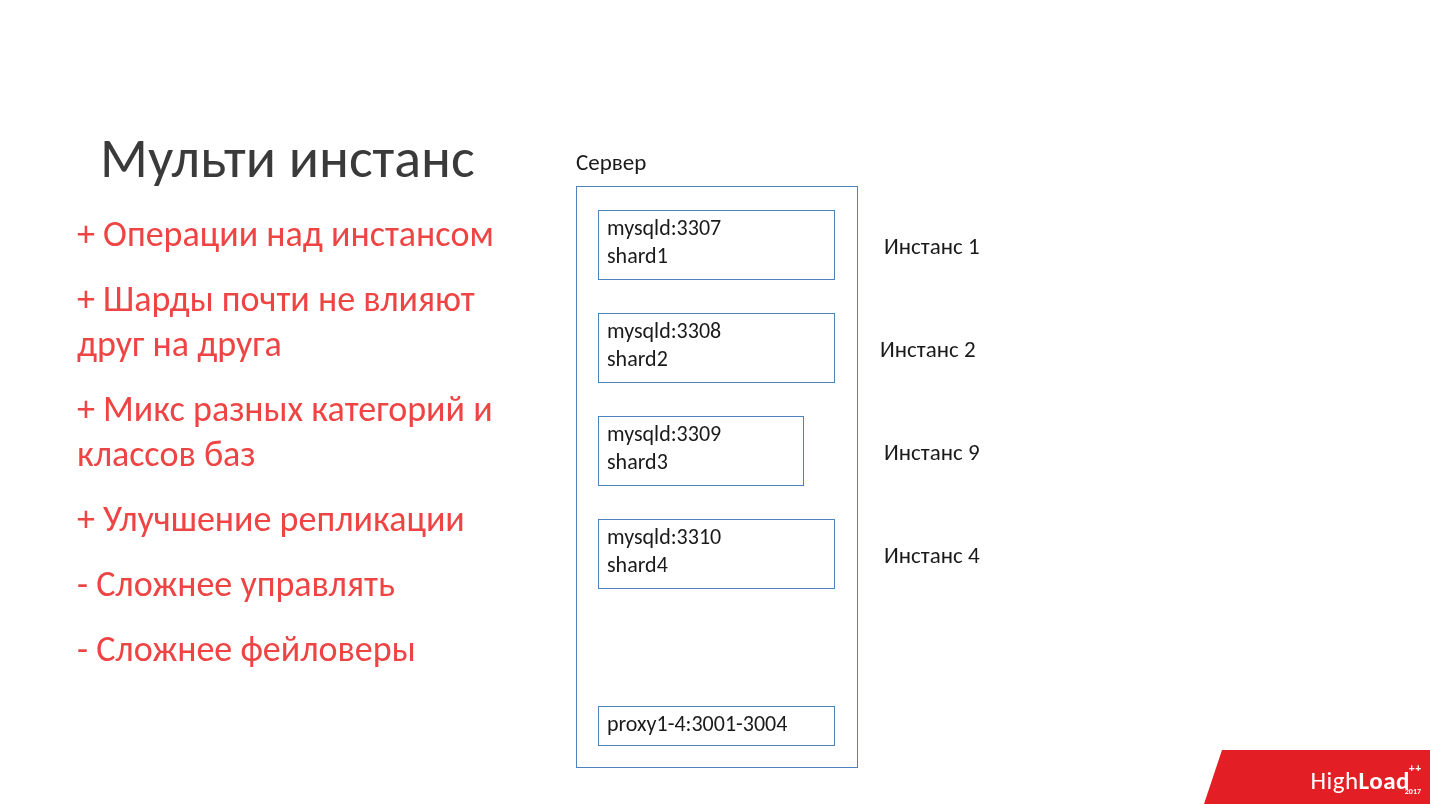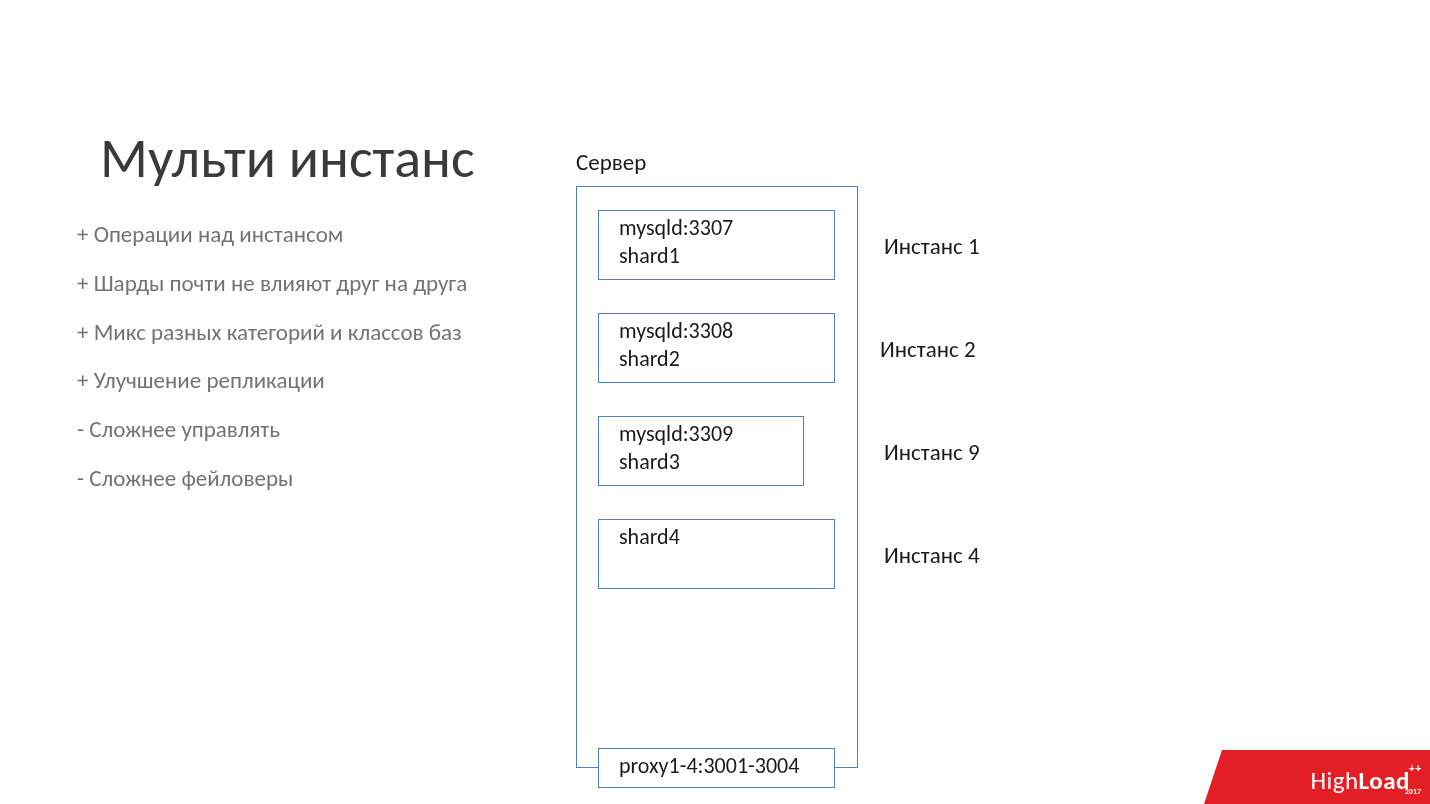--- a/index.html
+++ b/index.html
@@ -17,24 +17,24 @@
     left: 100px;
     top: 78px;
     font-size: 56px;
     font-weight: 300;
     color: #3a3a3a;
     margin-top: 46px;
   }
   .bullets {
     position: absolute;
     left: 77px;
-    top: 220px;
+    top: 212px;
     width: 470px;
-    font-size: 23px;
-    color: #737373;
+    font-size: 36px;
+    color: #ef4444;
     line-height: 1.25;
   }
   .bullets p {
     margin: 0 0 20px 0;
   }
   .server-label {
     position: absolute;
     left: 576px;
     top: 148px;
     font-size: 23px;
@@ -48,40 +48,40 @@
     height: 582px;
     border: 1.5px solid #4f81bd;
     background: #ffffff;
     box-sizing: border-box;
   }
   .instance-box {
     position: absolute;
     border: 1.5px solid #4f81bd;
     background: #ffffff;
     box-sizing: border-box;
-    padding: 3px 20px;
+    padding: 3px 8px;
     font-size: 22px;
     color: #1a1a1a;
     line-height: 1.25;
   }
   .instance-label {
     position: absolute;
     font-size: 23px;
     color: #1a1a1a;
     white-space: nowrap;
   }
   #ib0 { left: 598px; top: 210px; width: 237px; height: 70px; }
   #il0 { left: 884px; top: 232px; }
   #ib1 { left: 598px; top: 313px; width: 237px; height: 70px; }
   #il1 { left: 880px; top: 335px; }
   #ib2 { left: 598px; top: 416px; width: 206px; height: 70px; }
   #il2 { left: 884px; top: 438px; }
   #ib3 { left: 598px; top: 519px; width: 237px; height: 70px; }
   #il3 { left: 884px; top: 541px; }
-  #proxy { left: 598px; top: 706px; width: 237px; height: 40px; margin-top: 42px; }
+  #proxy { left: 598px; top: 706px; width: 237px; height: 40px; }
 
   
   .logo-badge {
     position: absolute;
     right: 0;
     bottom: 0;
     width: 226px;
     height: 54px;
   }
   .logo-badge svg { display: block; }
@@ -145,20 +145,21 @@
 </div>
 <div id="il1" class="instance-label">Инстанс 2</div>
 
 <div id="ib2" class="instance-box">
   <div>mysqld:3309</div>
   <div>shard3</div>
 </div>
 <div id="il2" class="instance-label">Инстанс 9</div>
 
 <div id="ib3" class="instance-box">
+  <div>mysqld:3310</div>
   <div>shard4</div>
 </div>
 <div id="il3" class="instance-label">Инстанс 4</div>
 
 <div id="proxy" class="instance-box">
   <div>proxy1-4:3001-3004</div>
 
 </div>
 
 <div class="logo-badge">

